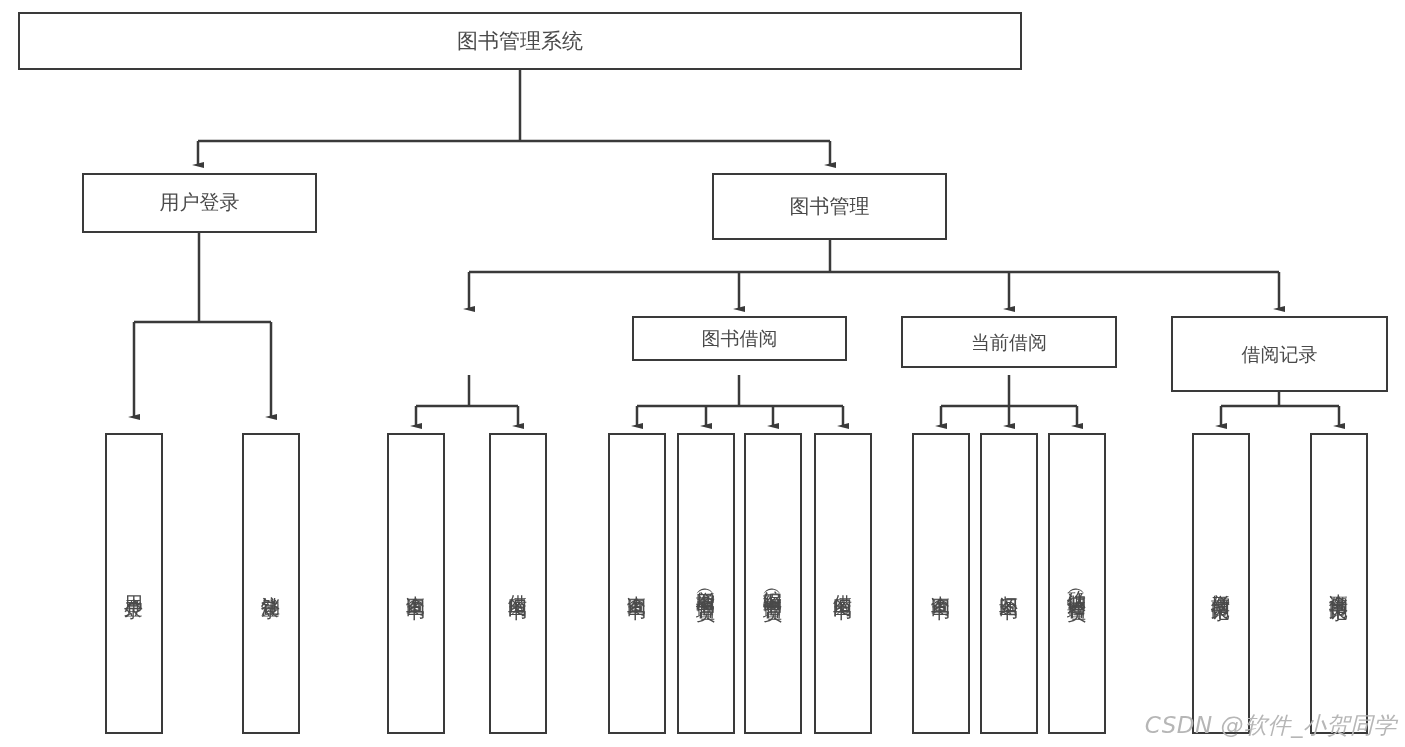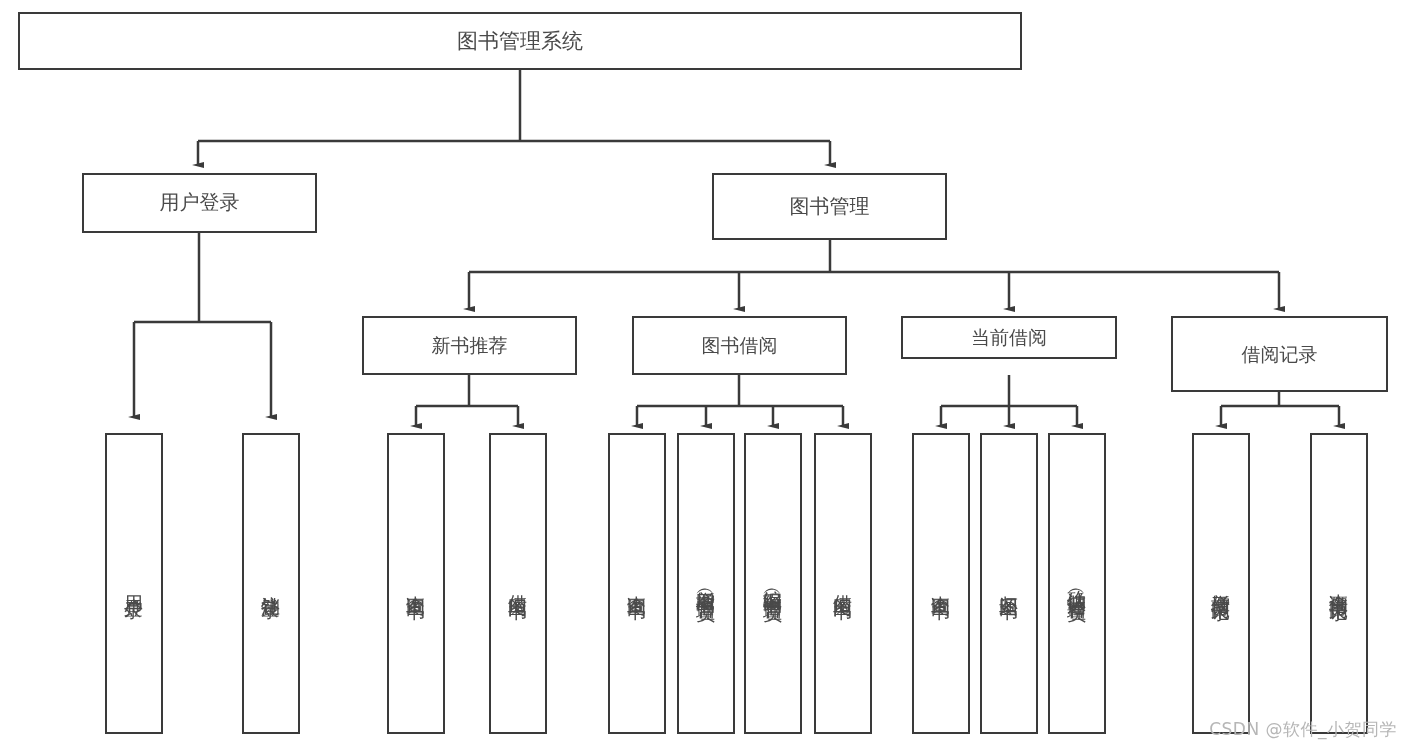--- a/index.html
+++ b/index.html
@@ -58,24 +58,25 @@
     writing-mode: vertical-rl;
     text-orientation: upright;
     letter-spacing: 2px;
     line-height: 1.0;
     max-height: 100%;
   }
   #watermark {
     position: absolute;
     right: 8px;
     bottom: 6px;
-    font-size: 17px;
+    font-size: 23px;
     color: #b6b6b6;
     white-space: nowrap;
     letter-spacing: 0.5px;
+    font-style: italic;
   }
 </style>
 </head>
 <body>
 
 <div id="diagram-root">
 
   <svg id="edges-layer" viewBox="0 0 1405 747" xmlns="http://www.w3.org/2000/svg">
     <defs>
       <marker id="arrow" markerWidth="10" markerHeight="12" refX="3" refY="6" orient="auto" markerUnits="userSpaceOnUse">
@@ -130,27 +131,24 @@
     <span class="node-label">图书管理系统</span>
   </div>
 
   <div class="node level-1" style="left:82px; top:173px; width:235px; height:60px;">
     <span class="node-label">用户登录</span>
   </div>
   <div class="node level-1" style="left:712px; top:173px; width:235px; height:67px;">
     <span class="node-label">图书管理</span>
   </div>
 
-  <div class="node level-2" style="left:362px; top:316px; width:215px; height:59px;">
-    <span class="node-label">新书推荐</span>
-  </div>
-  <div class="node level-2" style="left:632px; top:316px; width:215px; height:59px;">
+  <div class="node level-2" style="left:632px; top:316px; width:215px; height:45px;">
     <span class="node-label">图书借阅</span>
   </div>
-  <div class="node level-2" style="left:901px; top:316px; width:216px; height:43px;">
+  <div class="node level-2" style="left:901px; top:316px; width:216px; height:52px;">
     <span class="node-label">当前借阅</span>
   </div>
   <div class="node level-2" style="left:1171px; top:316px; width:217px; height:76px;">
     <span class="node-label">借阅记录</span>
   </div>
 
   <div class="node leaf" style="left:105px; top:433px; width:58px; height:301px;">
     <span class="node-label">用户登录</span>
   </div>
   <div class="node leaf" style="left:242px; top:433px; width:58px; height:301px;">

